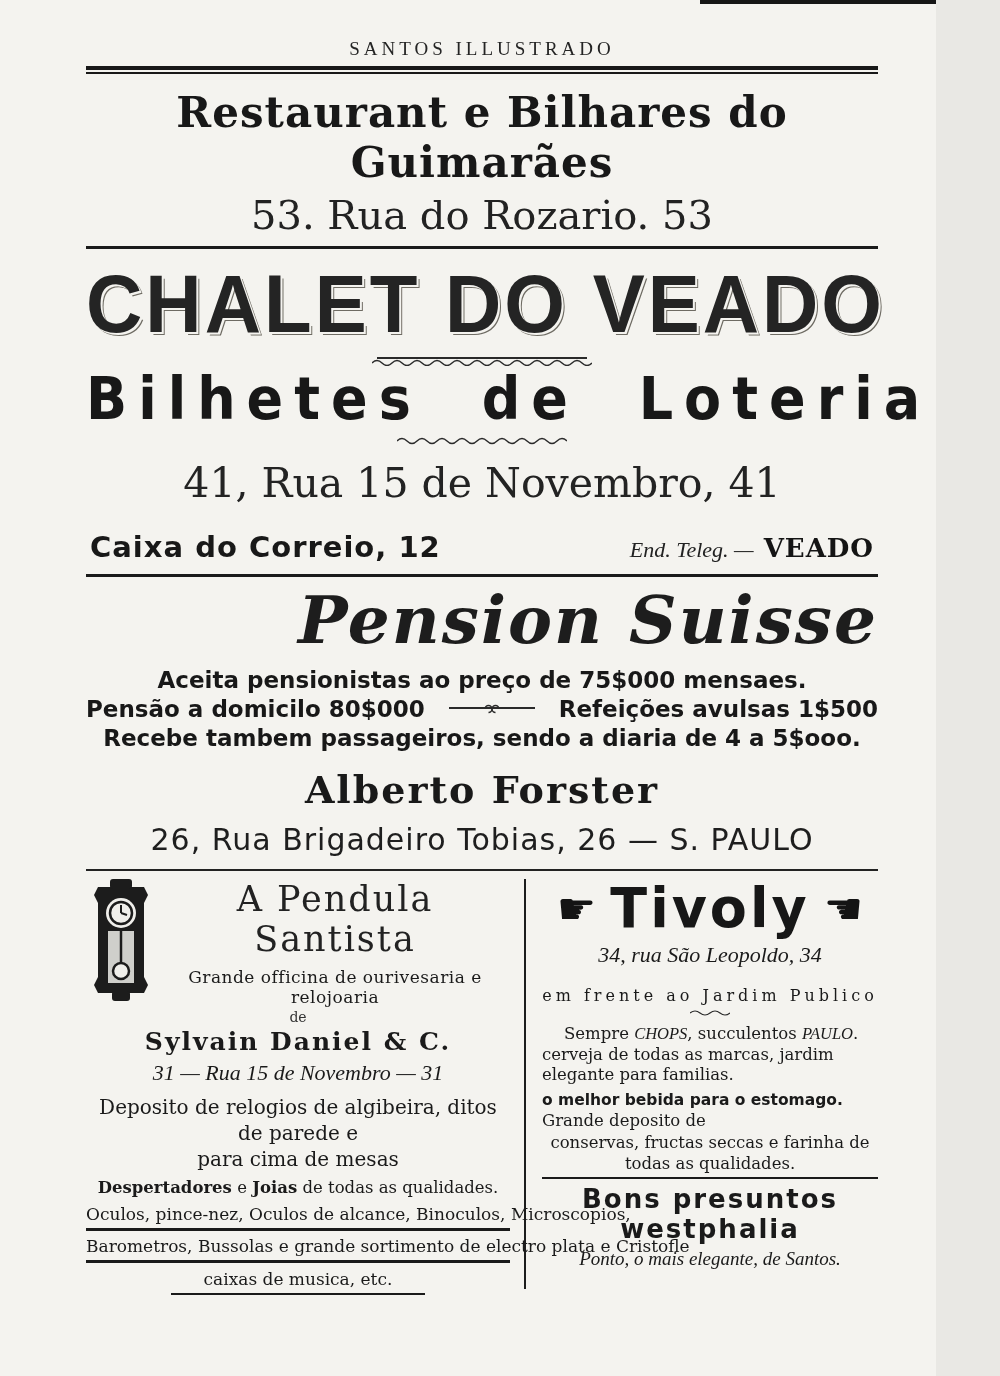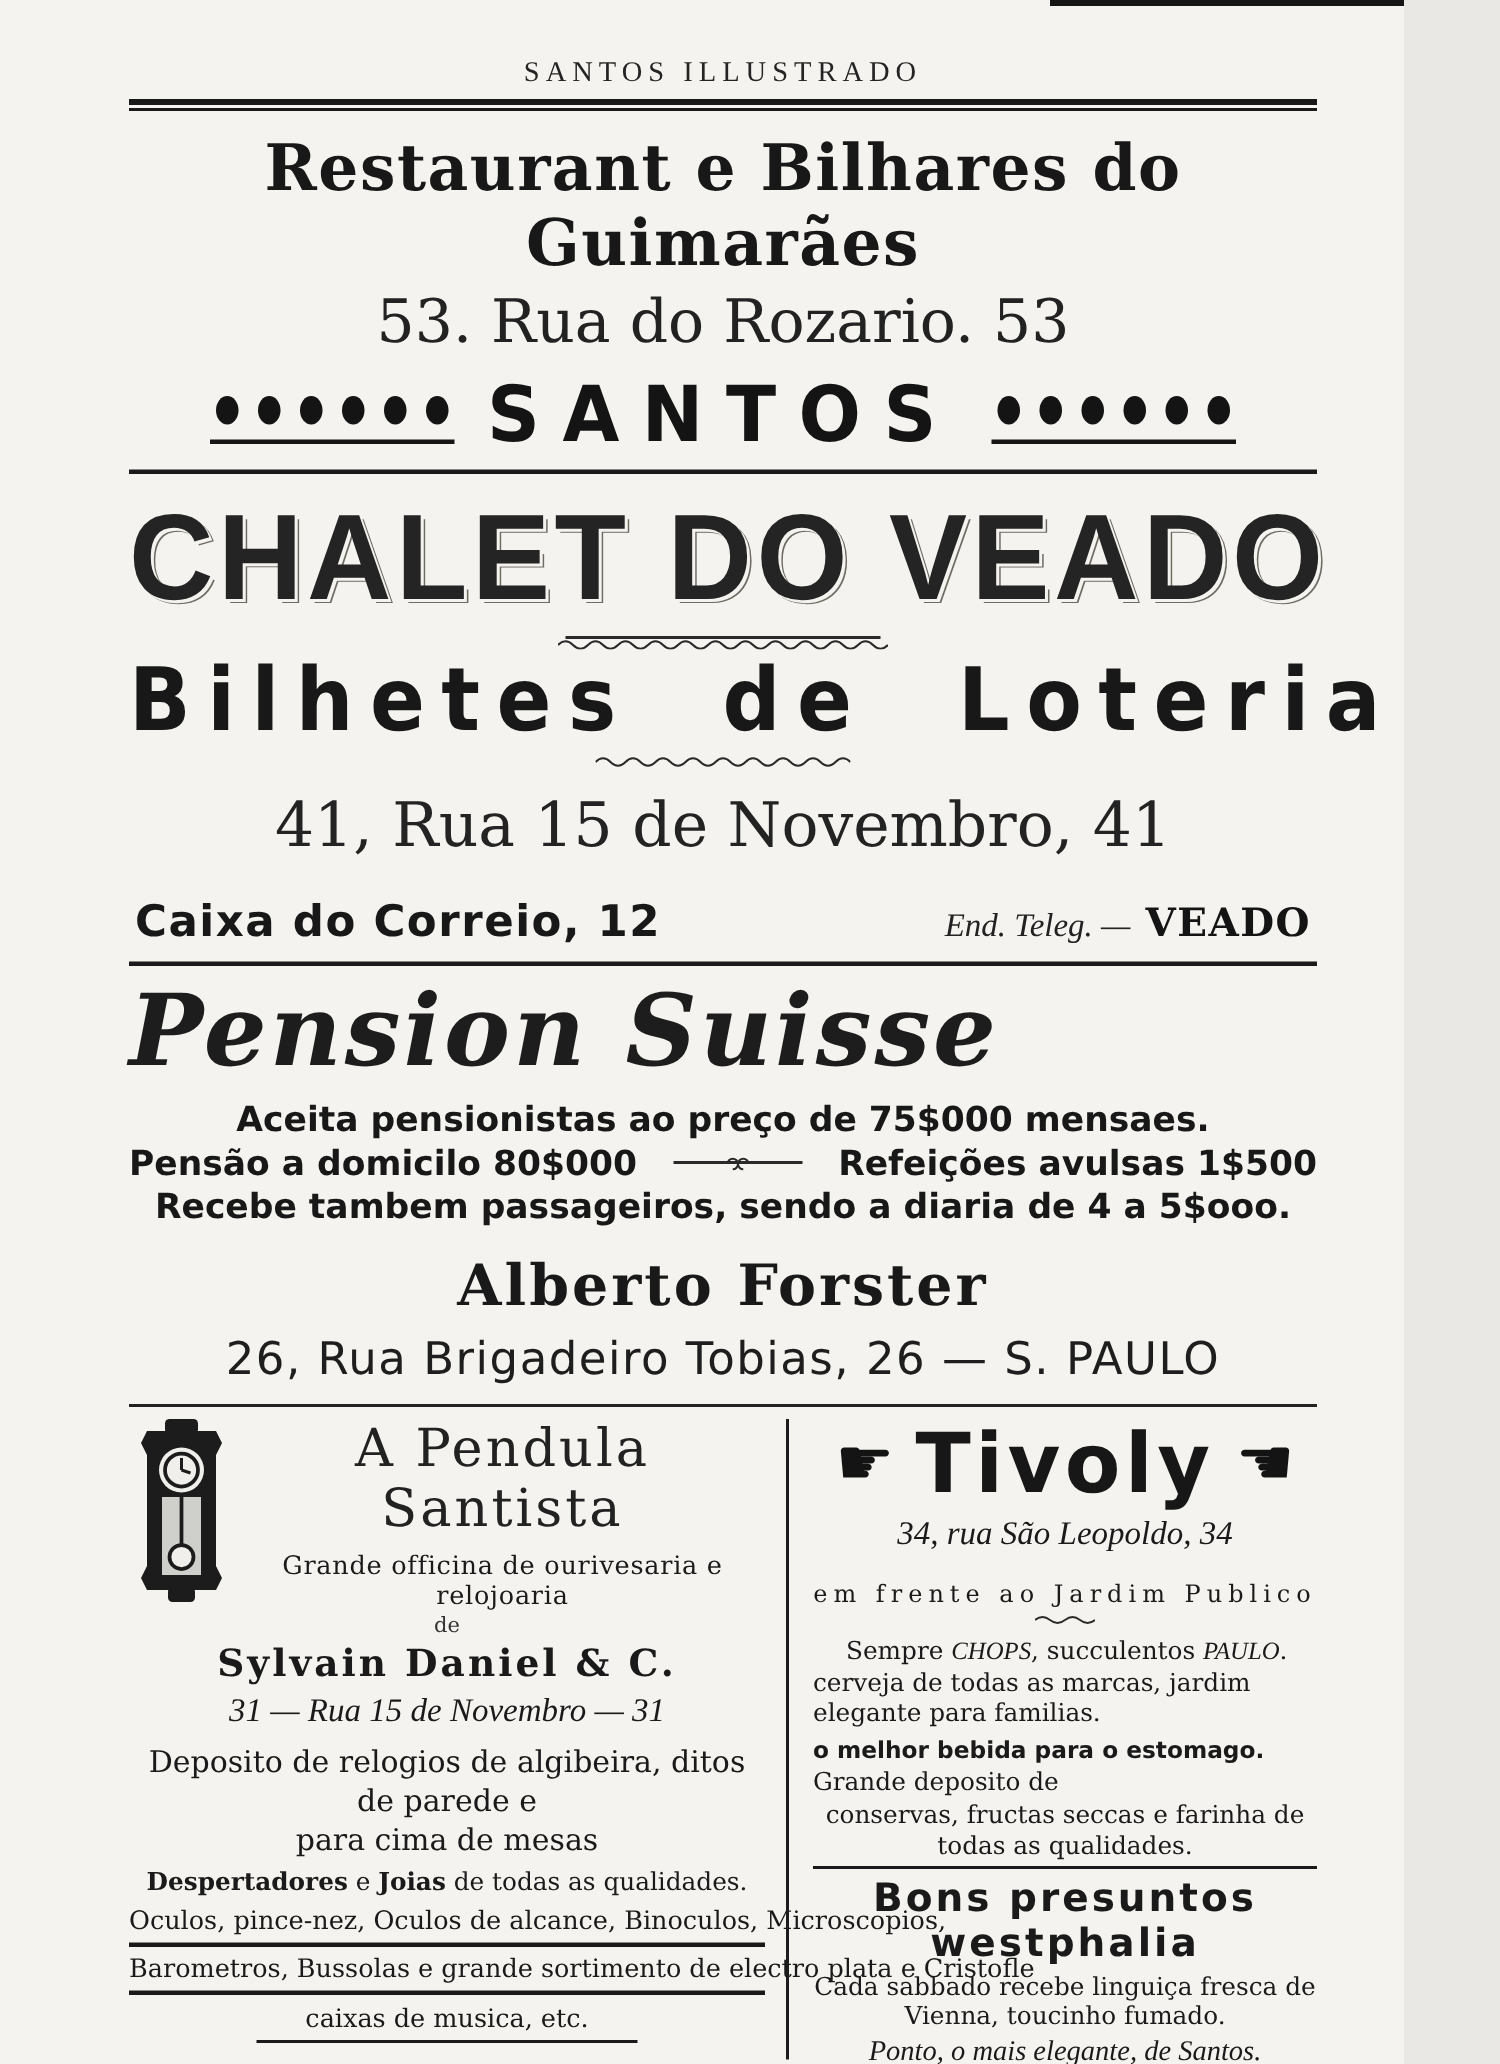--- a/index.html
+++ b/index.html
@@ -78,21 +78,21 @@
     font-family:"DejaVu Sans", sans-serif; font-weight:bold;
     font-size:29px; letter-spacing:1px; color:#181818;
   }
   .teleg { display:flex; align-items:baseline; gap:10px; }
   .teleg-label { font-family:"Liberation Serif", serif; font-style:italic; font-size:22px; color:#222; }
   .teleg-value { font-family:"DejaVu Serif", serif; font-weight:bold; font-size:26px; letter-spacing:1px; color:#141414; }
   .rule-after-chalet { margin-top:10px; }
 
   
   .pension-title {
-    text-align:left; margin-top:4px;
+    text-align:right; margin-top:4px;
     font-family:"DejaVu Serif", serif; font-style:italic; font-weight:bold;
     font-size:66px; letter-spacing:2px; color:#1d1d1d;
   }
   .pension-l1 {
     text-align:center; margin-top:8px;
     font-family:"DejaVu Sans", sans-serif; font-weight:bold; font-size:23px; color:#181818;
   }
   .pension-l2 { display:flex; justify-content:space-between; align-items:center; margin-top:3px; }
   .pension-l2 span {
     font-family:"DejaVu Sans", sans-serif; font-weight:bold; font-size:23px; color:#181818;
@@ -172,39 +172,20 @@
 
 <div class="page">
   <div class="artifact-top"></div>
   <div class="content">
 
     <div class="masthead">SANTOS ILLUSTRADO</div>
     <div class="rule-double"></div>
 
     <div class="gui-title">Restaurant e Bilhares do Guimarães</div>
     <div class="gui-address">53. Rua do Rozario. 53</div>
-    <div class="dots-row">
-      <div class="dot-group">
-        <div class="dot"></div>
-          <div class="dot"></div>
-          <div class="dot"></div>
-        <div class="dot"></div>
-          <div class="dot"></div>
-          <div class="dot"></div>
-      </div>
-      <div class="santos-big">SANTOS</div>
-      <div class="dot-group">
-        <div class="dot"></div>
-          <div class="dot"></div>
-          <div class="dot"></div>
-        <div class="dot"></div>
-          <div class="dot"></div>
-          <div class="dot"></div>
-      </div>
-    </div>
     <div class="rule rule-after-gui"></div>
 
     <div class="chalet-title">CHALET DO VEADO</div>
     <div class="squiggle">
       <svg class="wave" width="220" height="12" viewBox="0 0 220 12">
         <path d="M5 4 H215" stroke-width="2"></path>
         <path d="M0 9 q5 -5 10 0 q5 5 10 0 q5 -5 10 0 q5 5 10 0 q5 -5 10 0 q5 5 10 0 q5 -5 10 0 q5 5 10 0 q5 -5 10 0 q5 5 10 0 q5 -5 10 0 q5 5 10 0 q5 -5 10 0 q5 5 10 0 q5 -5 10 0 q5 5 10 0 q5 -5 10 0 q5 5 10 0 q5 -5 10 0 q5 5 10 0 q5 -5 10 0 q5 5 10 0" stroke-width="1.4"></path>
       </svg>
     </div>
     <div class="bilhetes">Bilhetes de Loteria</div>
@@ -288,19 +269,18 @@
           </svg>
         </div>
         <div class="tivoly-body1">
           <span>Sempre </span><i>CHOPS</i><span>, succulentos </span><i>PAULO</i><span>. cerveja de todas as marcas, jardim elegante para familias.</span>
         </div>
         <div class="tivoly-body2">
           <span class="b">o melhor bebida para o estomago.</span><span> Grande deposito de</span>
           <div class="tivoly-body2-l2">conservas, fructas seccas e farinha de todas as qualidades.</div>
         </div>
         <div class="tivoly-head2">Bons presuntos westphalia</div>
-        <div class="tivoly-body3">Cada sabbado recebe linguiça fresca de Vienna, toucinho fumado.</div>
         <div class="tivoly-body4">Ponto, o mais elegante, de Santos.</div>
       </div>
     </div>
 
   </div>
 </div>
 
 </body></html>

